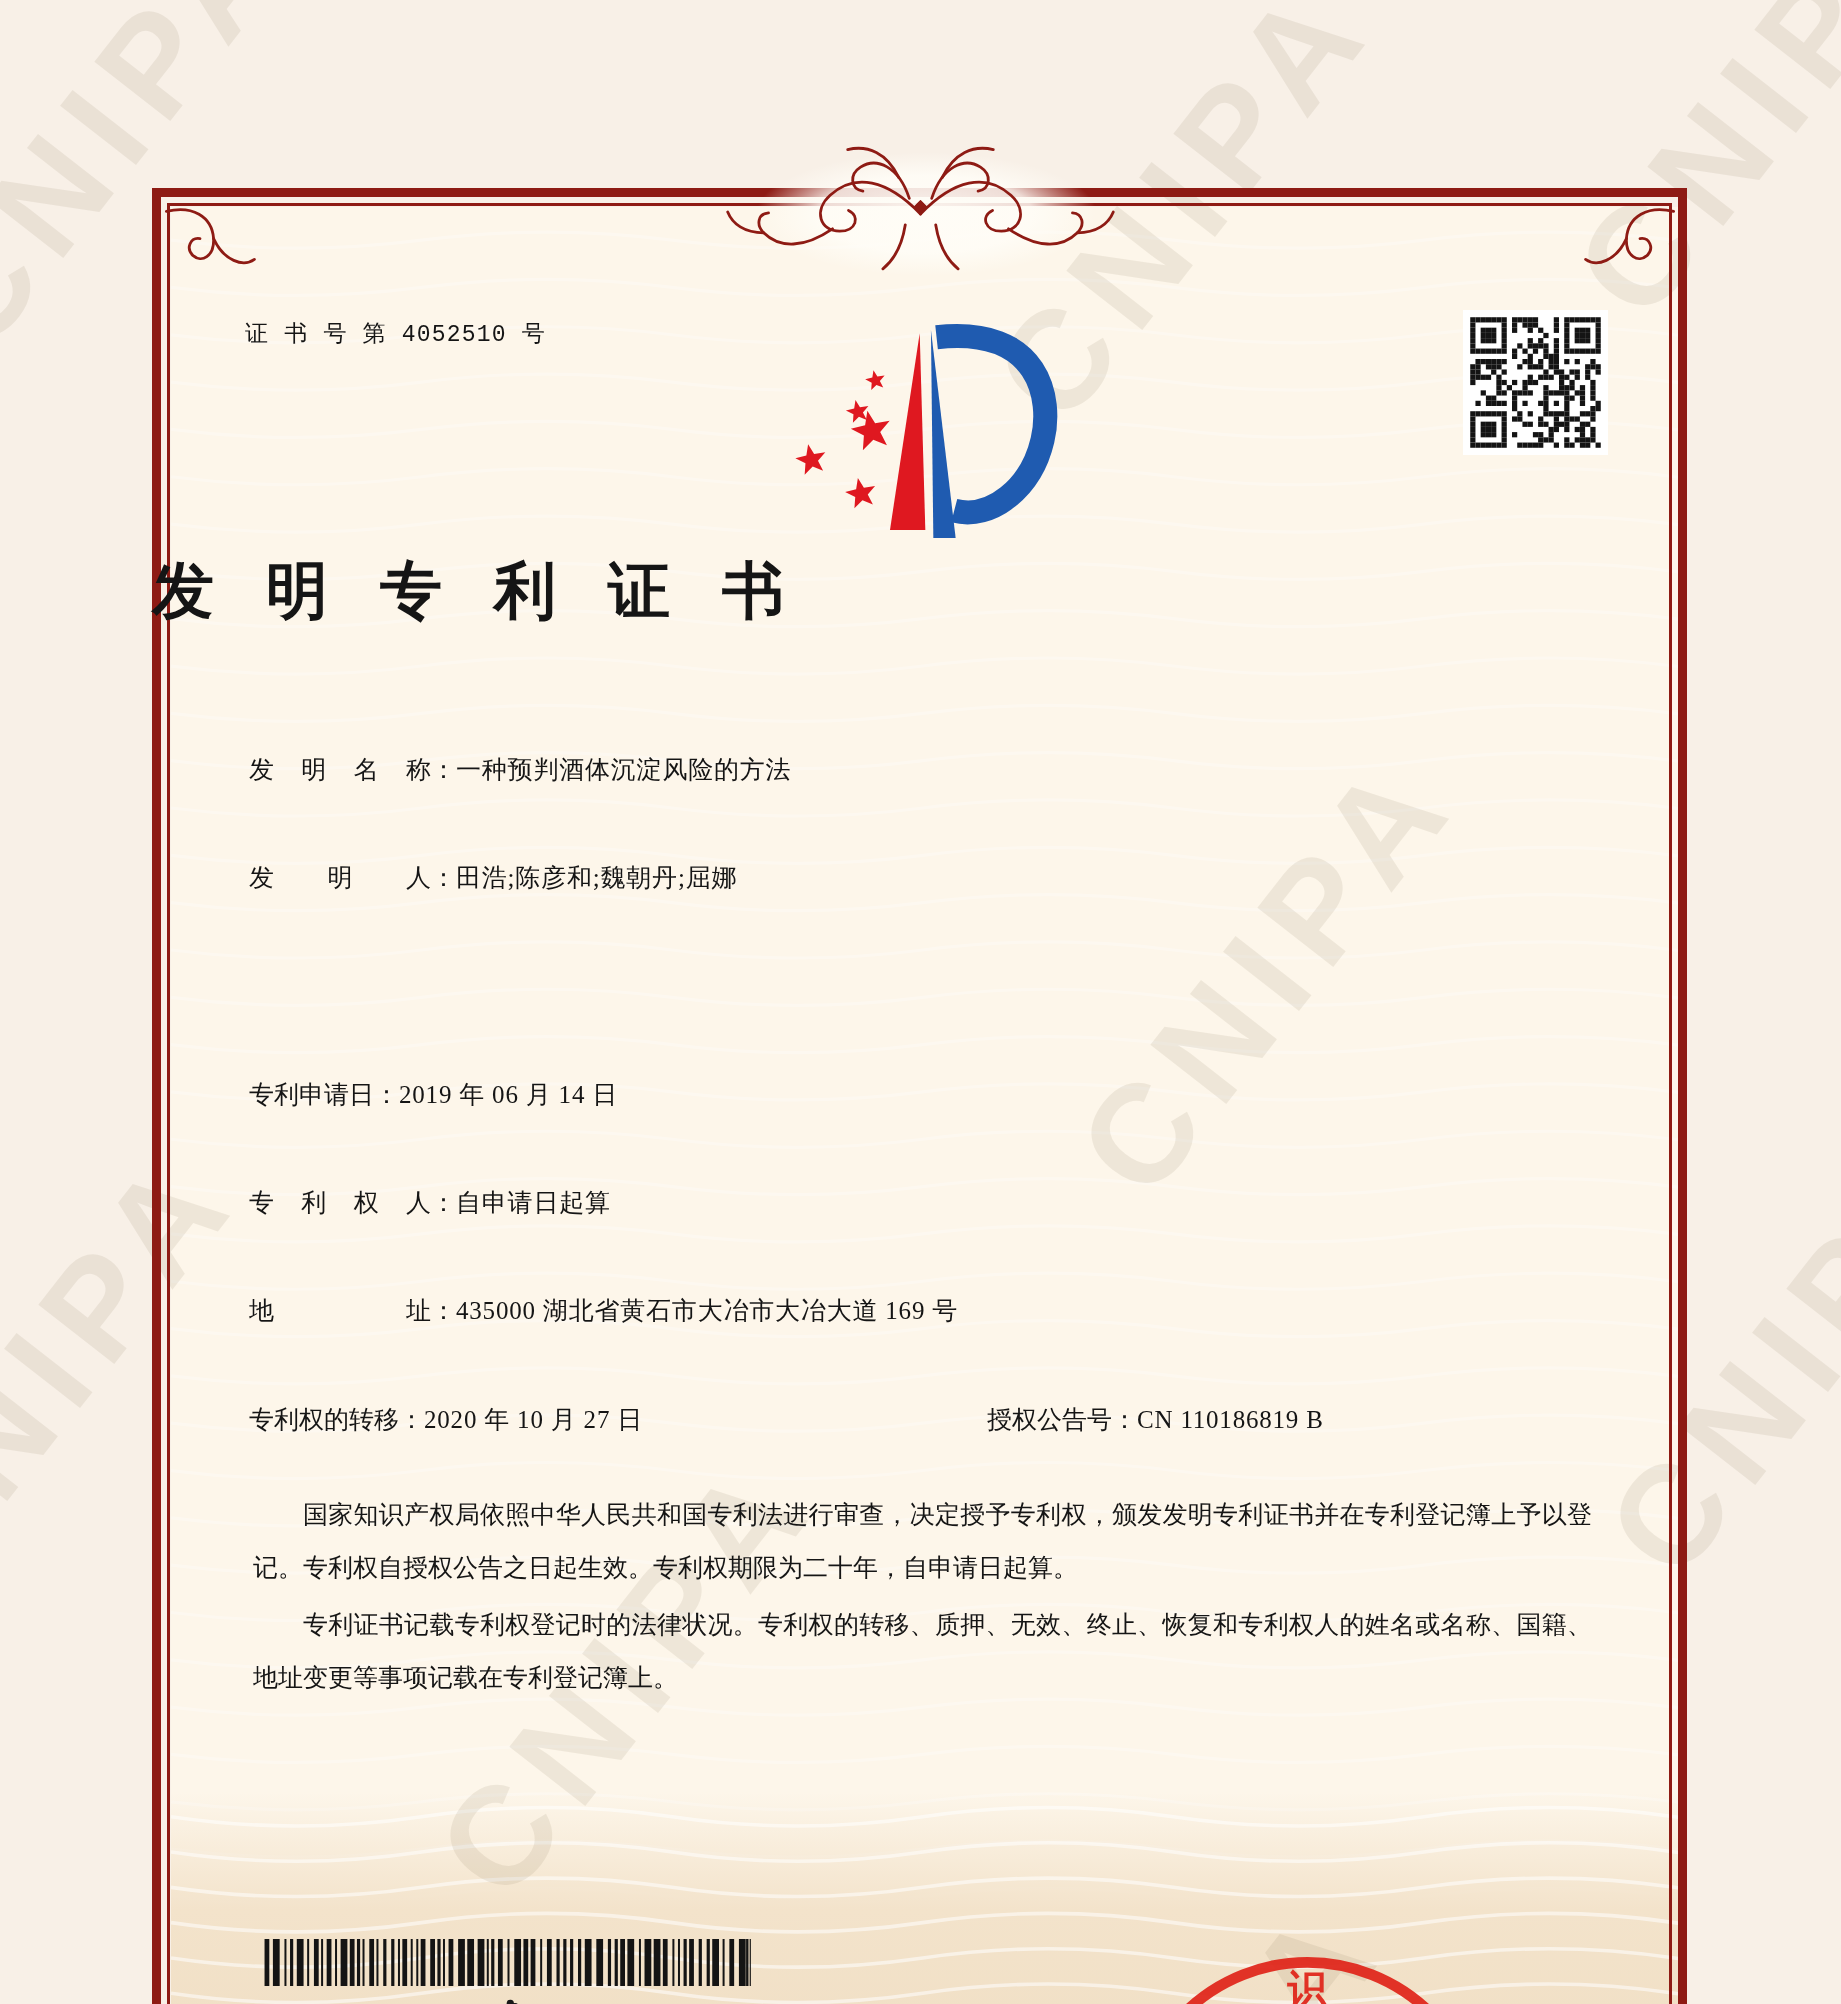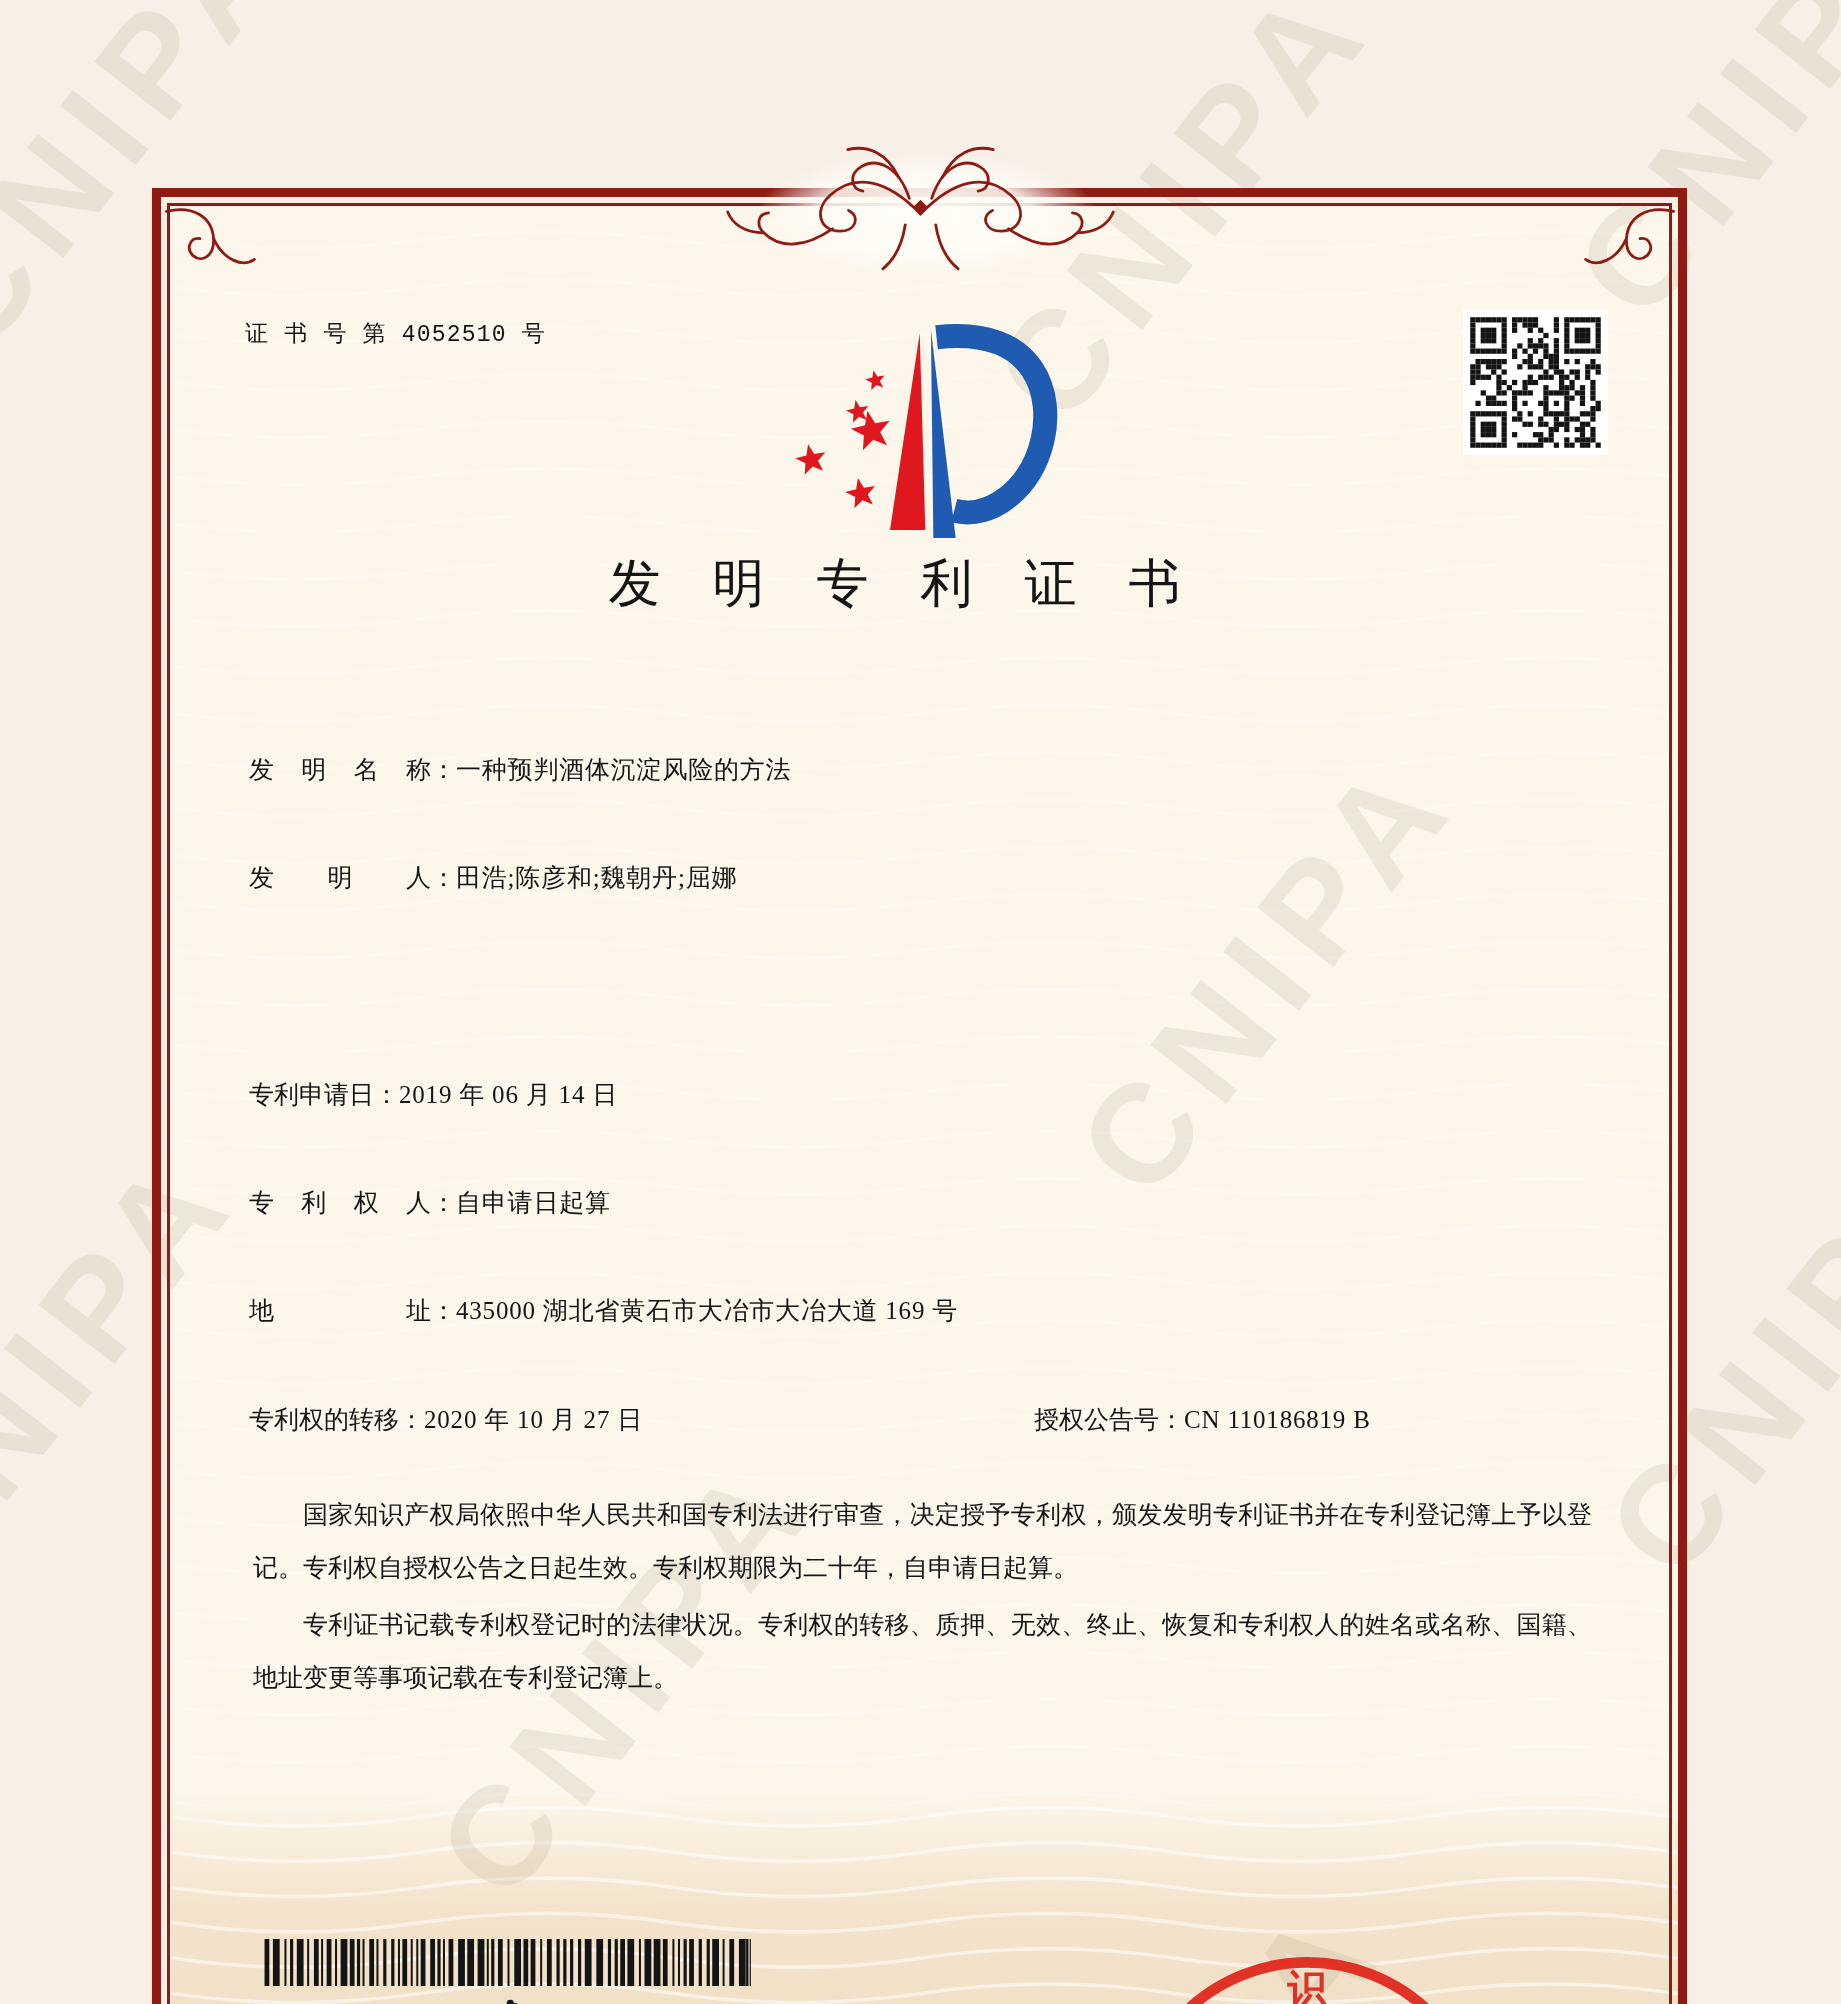--- a/index.html
+++ b/index.html
@@ -31,27 +31,27 @@
   .frame{position:absolute;left:152px;top:188px;width:1517px;height:2255px;
          border:9.6px solid var(--border);z-index:4;pointer-events:none;}
   .frame-inner{position:absolute;left:5.6px;top:5.6px;right:5.6px;bottom:5.6px;border:3.6px solid var(--border);}
   .glow{position:absolute;z-index:5;border-radius:50%;
         background:radial-gradient(closest-side, rgba(255,253,247,0.97) 0%, rgba(255,253,247,0.85) 45%, rgba(255,253,247,0) 72%);}
   .orn{position:absolute;z-index:6;}
   
   .cert-no{position:absolute;left:245px;top:318px;z-index:7;font-size:23px;letter-spacing:1.2px;font-family:Liberation Mono, monospace;}
   .logo{position:absolute;left:776px;top:305px;width:289px;height:233px;z-index:7;}
   .qr{position:absolute;left:1463px;top:310px;width:145px;height:145px;z-index:7;}
-  .title{position:absolute;left:152px;top:549px;width:1537px;z-index:7;text-align:center;
-         font-size:52px;font-weight:400;letter-spacing:52px;white-space:nowrap;}
+  .title{position:absolute;left:152px;top:549px;width:1537px;z-index:7;text-align:left;
+         font-size:62px;font-weight:700;letter-spacing:52px;white-space:nowrap;}
   .frow{position:absolute;left:249px;width:1428px;z-index:7;font-size:25px;white-space:nowrap;}
   .flabel{display:inline-block;vertical-align:top;}
   .jl{width:182px;text-align:justify;text-align-last:justify;}
   .fvalue{letter-spacing:0.8px;}
-  .fright{position:absolute;left:738px;top:0;margin-left:47px;}
+  .fright{position:absolute;left:738px;top:0;}
   .paras{position:absolute;left:249px;top:1484px;width:1347px;z-index:7;font-size:25px;line-height:53px;text-align:justify;}
   .paras p{margin:4px;text-indent:2em;}
   .barcode{position:absolute;left:263px;top:1939px;z-index:7;}
   .sig{position:absolute;left:441px;top:1989px;z-index:8;}
   .seal{position:absolute;left:1119px;top:1949px;z-index:8;}
   .seal-char{font-size:96px;font-weight:700;fill:var(--seal);opacity:.92;
              font-family:"Liberation Serif","DejaVu Serif",serif;}
 </style>
 </head>
 <body>

